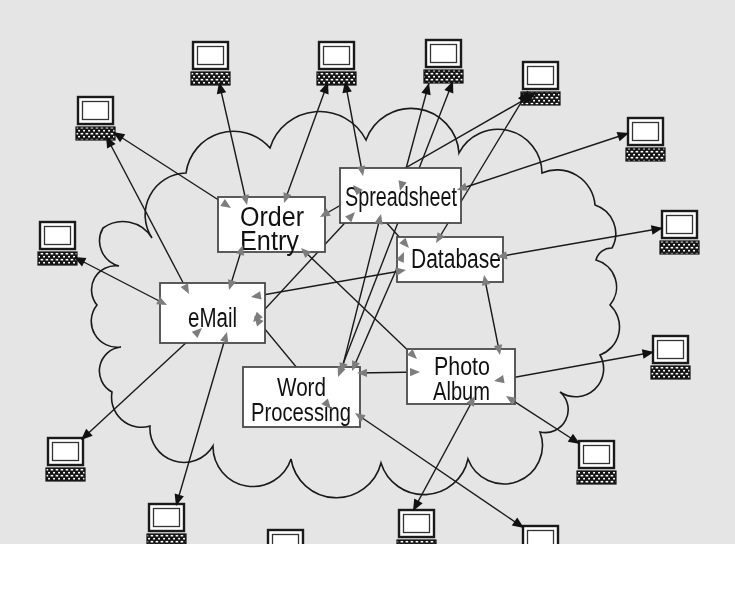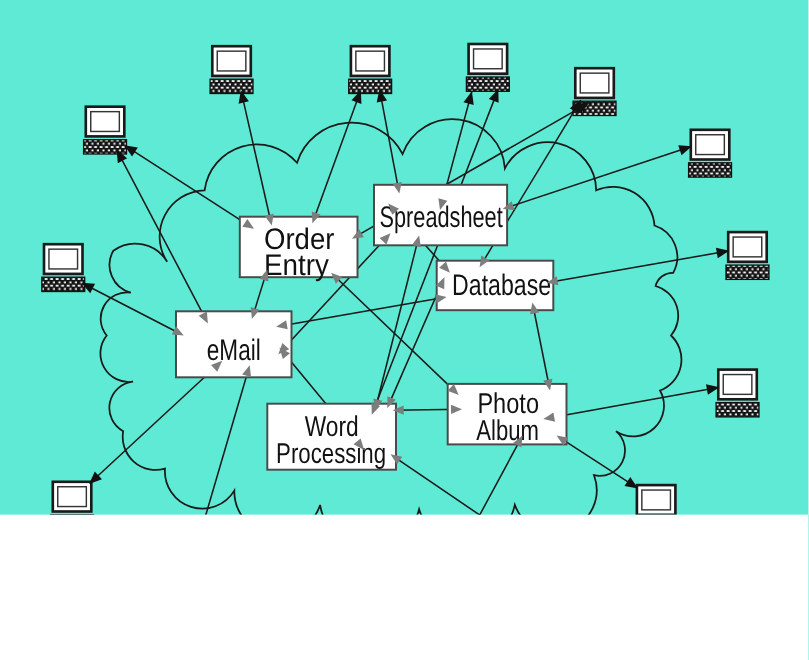--- a/index.html
+++ b/index.html
@@ -1,17 +1,17 @@
 <!DOCTYPE html>
 <html><head>
 <meta charset="utf-8">
 <style>
   html,body{margin:0;padding:0;background:#ffffff;}
   body{font-family:"Liberation Sans", sans-serif;}
-  #stage{position:relative;width:735px;height:468px;background:#5eead4;overflow:hidden;}
+  #stage{position:relative;width:735px;height:544px;background:#e5e5e5;overflow:hidden;}
   svg text{font-family:"Liberation Sans", sans-serif;}
 </style>
 </head>
 <body>
 
 <div id="stage"><svg width="735" height="600" viewBox="0 0 735 600">
       <defs>
         <pattern id="kb" width="5" height="6" patternUnits="userSpaceOnUse">
           <rect x="0" y="0" width="5" height="6" fill="#141414"></rect>
           <rect x="0.6" y="0.9" width="2.6" height="1.6" fill="#ffffff"></rect>

